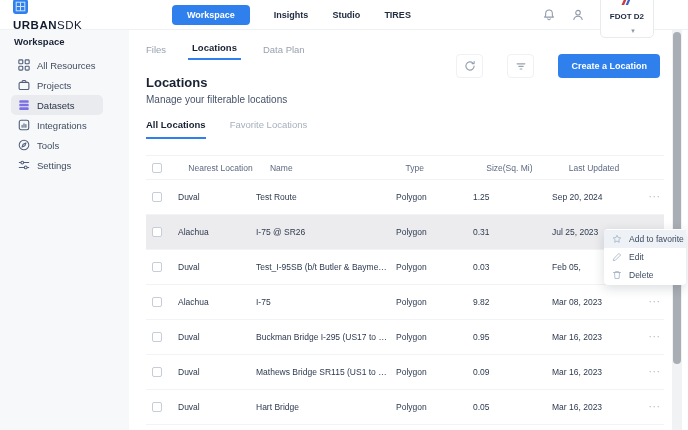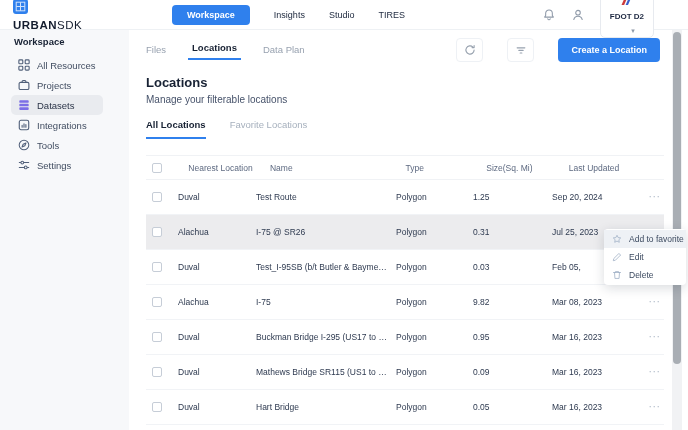--- a/index.html
+++ b/index.html
@@ -15,21 +15,21 @@
   .header {
     position:absolute; top:0; left:0; right:0; height:30px; background:#fff;
     border-bottom:1px solid #eef1f4; display:flex; align-items:center;
     padding:0 34px 0 13px; z-index:30;
   }
   .logo { display:flex; align-items:flex-start; gap:5px;flex-direction:column; }
   .logo-text { font-size:11.5px; letter-spacing:.5px; color:#131c2e; font-weight:700; }
   .logo-text .lt { font-weight:400; }
   .topnav { position:absolute; left:172px; display:flex; align-items:center; gap:24px; }
   .nav-pill { background:#2F80ED; color:#fff; font-size:9px; font-weight:700; padding:5px 15px; border-radius:4px; }
-  .nav-link { font-size:9px; color:#222d42; font-weight:400; }
+  .nav-link { font-size:9px; color:#222d42; font-weight:700; }
   .header-right { margin-left:auto; display:flex; align-items:center; gap:15px; }
   .hicon { color:#8e99a8; display:flex; cursor:pointer; }
   .org-select {
     display:flex; align-items:center; gap:6px; border:1px solid #e7eaef;
     border-radius:5px; padding:3px 9px; cursor:pointer; background:#fff;flex-direction:column;
   }
   .org-label { font-size:8px; font-weight:600; color:#1c2740; }
   .org-chevron { color:#8e99a8; font-size:7px; margin-left:12px; line-height:1; }
 
   
@@ -49,21 +49,21 @@
 
   
   .main {
     position:absolute; left:129px; top:30px; right:16px; bottom:0;
     background:#fff; padding:12px 0 0 17px;
   }
   .tabs { display:flex; gap:22px; align-items:flex-end; height:18px; }
   .tab { font-size:9.5px; color:#98a2b0; padding-bottom:5px; cursor:pointer; }
   .tab.active { color:#172133; font-weight:700; border-bottom:2px solid #2F80ED; padding-left:4px; padding-right:4px; }
 
-  .toolbar { position:absolute; top:8px; right:12px; display:flex; gap:24px; align-items:center; }
+  .toolbar { position:absolute; top:24px; right:12px; display:flex; gap:24px; align-items:center; }
   .icon-btn {
     width:27px; height:24px; border:1px solid #eef1f5; border-radius:4px; background:#fff;
     display:flex; align-items:center; justify-content:center; color:#97a1ae; cursor:pointer;
   }
   .create-btn {
     height:24px; background:#2F80ED; color:#fff; font-size:9px; font-weight:700;
     border:none; border-radius:4px; padding:0 13px; cursor:pointer;
     font-family:"Liberation Sans", sans-serif;
   }
 

